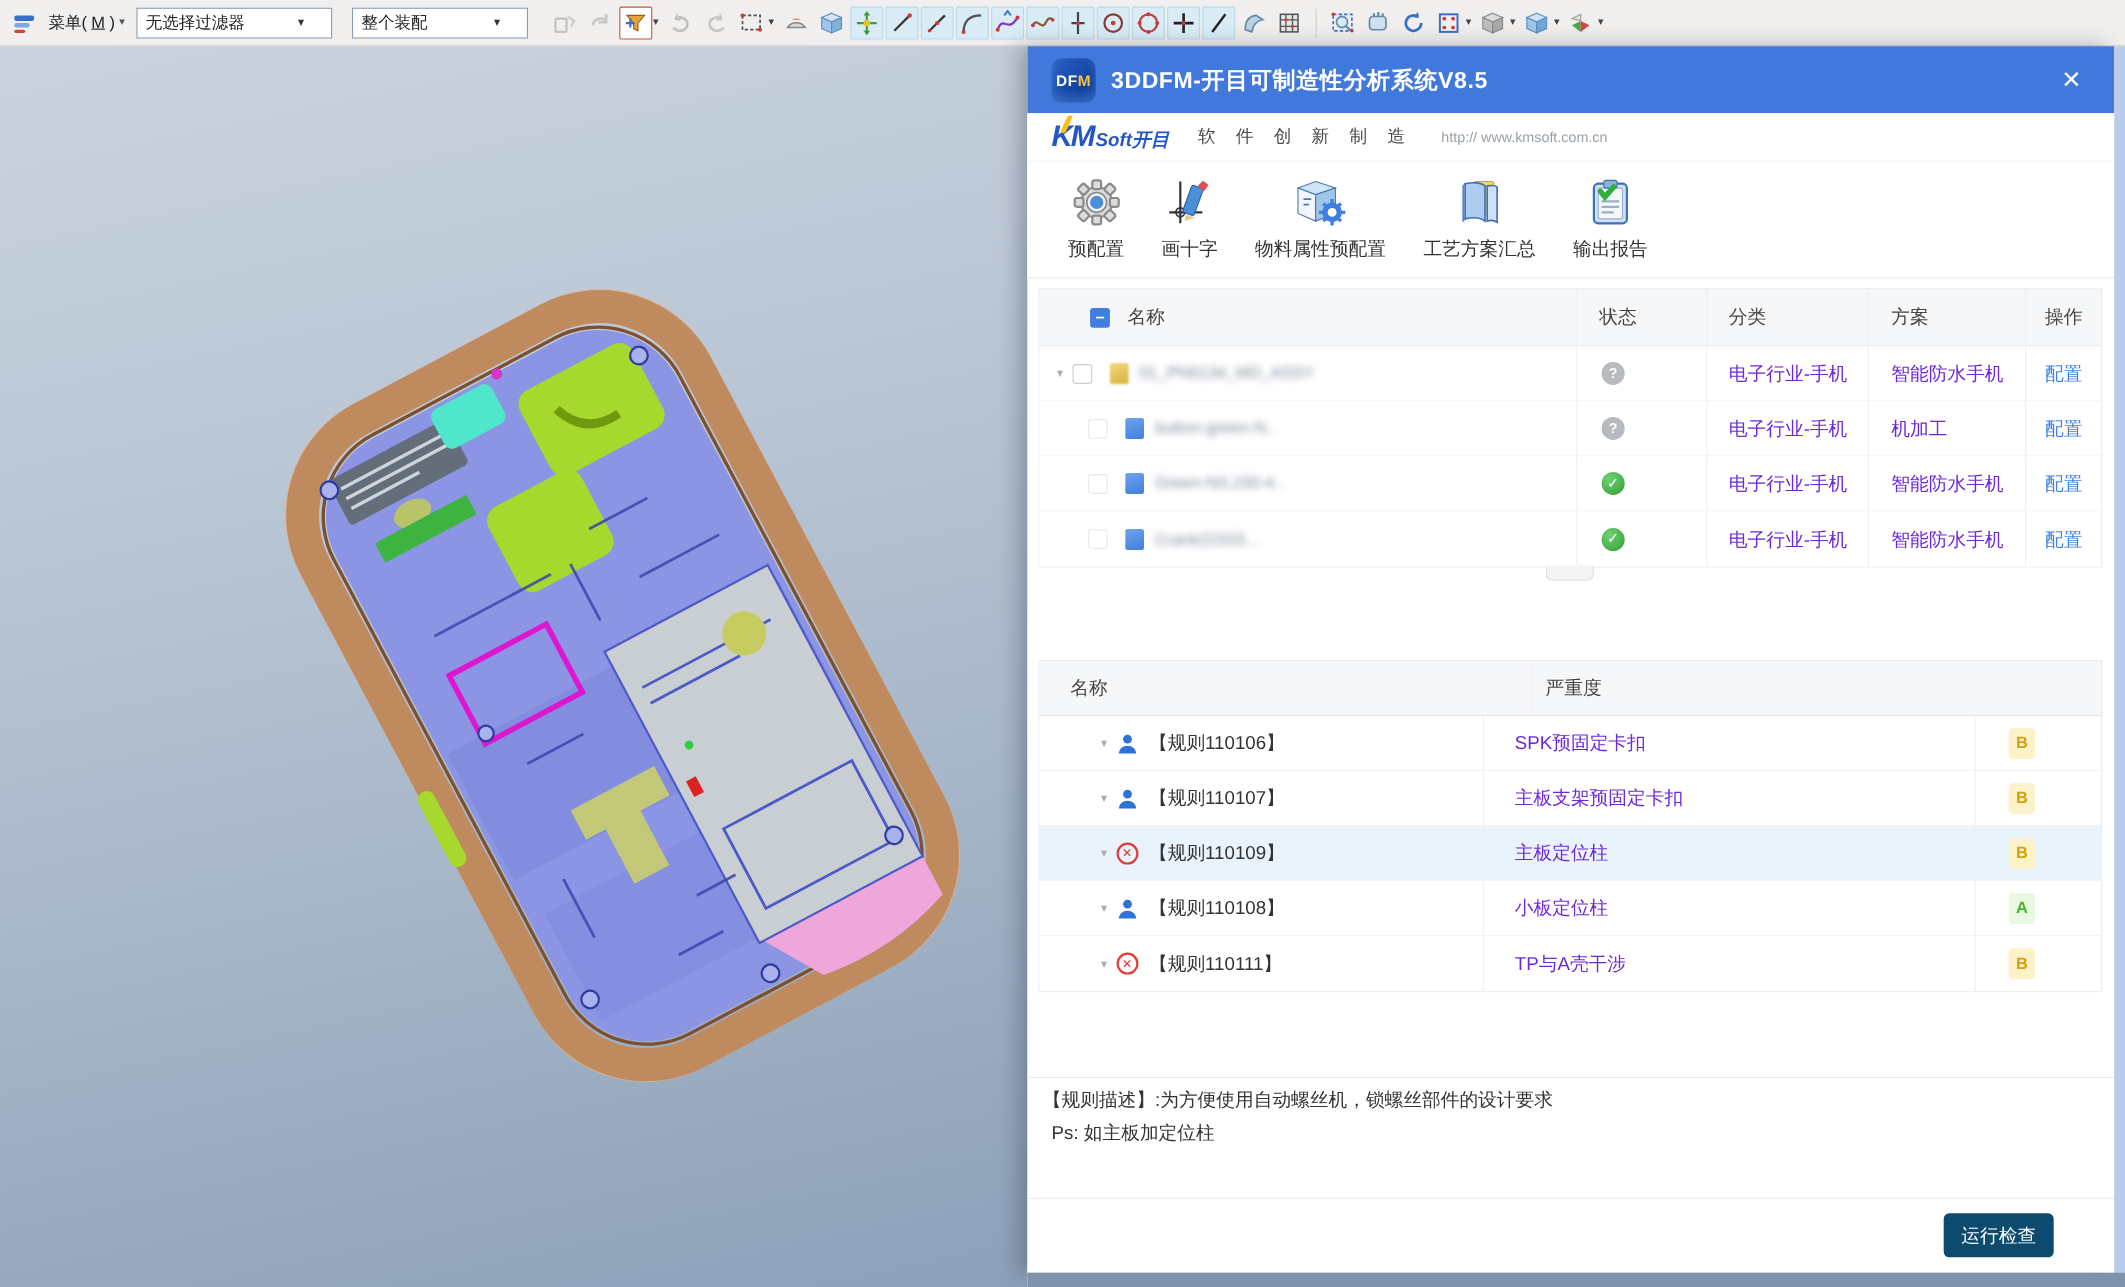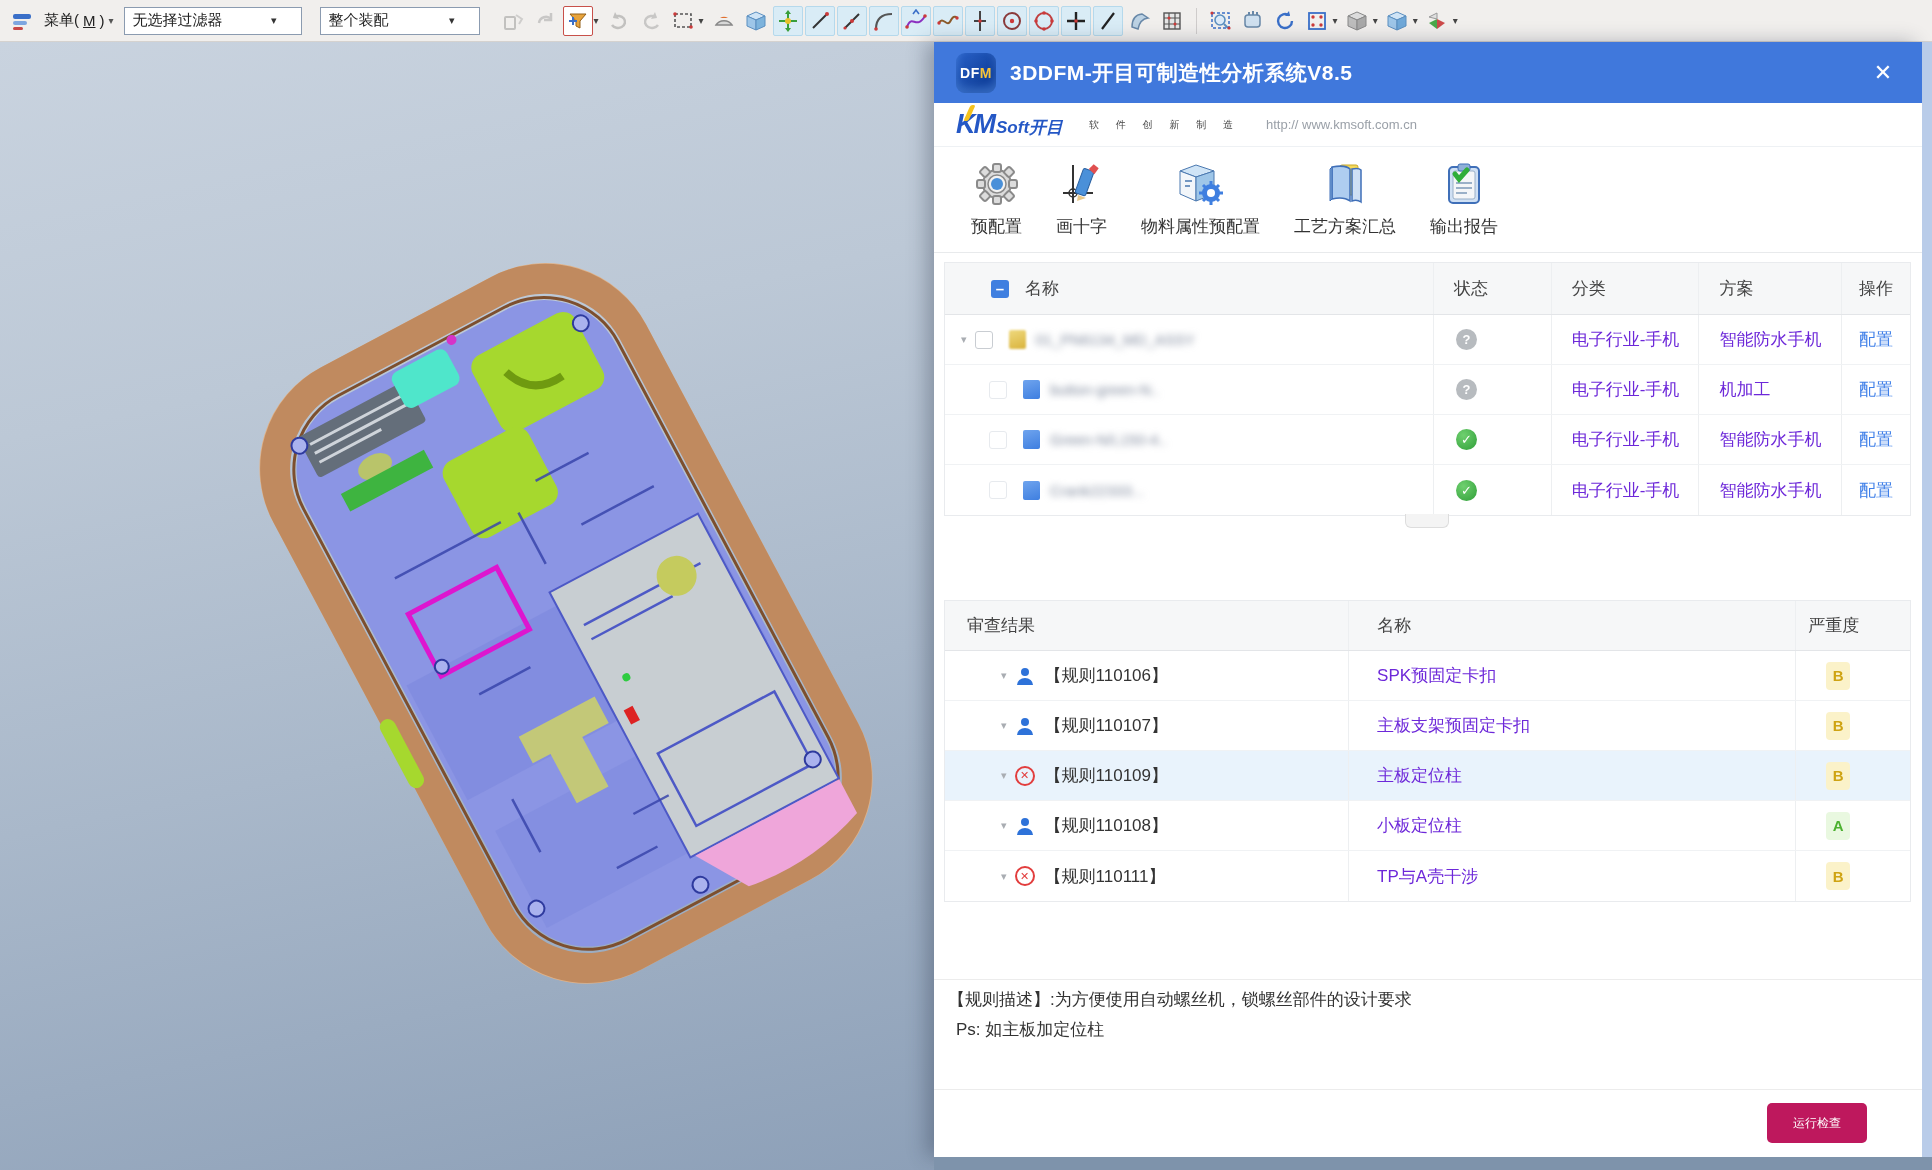--- a/index.html
+++ b/index.html
@@ -44,21 +44,21 @@
     display:flex;align-items:center;justify-content:center;cursor:pointer;}
 
   .logorow{left:0;top:61px;width:988px;height:44px;background:#fff;border-bottom:1px solid #eef1f4;
     display:flex;align-items:center;}
   .km-logo{margin-left:22px;display:flex;align-items:baseline;white-space:nowrap;}
   .km-km{font-size:27px;font-weight:bold;font-style:italic;color:#2457c5;letter-spacing:-2px;position:relative;}
   .km-spark{position:absolute;left:11px;top:-4px;width:5px;height:16px;background:#f5c21c;
     transform:skewX(-24deg);border-radius:2px;}
   .km-soft{font-size:17px;font-weight:bold;font-style:italic;color:#2457c5;margin-left:2px;}
   .km-cn{font-size:17px;font-weight:bold;color:#2457c5;font-style:italic;}
-  .km-tagline{margin-left:26px;font-size:10px;color:#4a4a4a;letter-spacing:7px;white-space:nowrap;}
+  .km-tagline{margin-left:26px;font-size:16px;color:#4a4a4a;letter-spacing:7px;white-space:nowrap;}
   .km-url{margin-left:26px;font-size:13px;color:#9aa0a8;}
   .logo-icons{position:absolute;right:52px;top:69px;display:flex;gap:7px;}
   .ic-user{width:25px;height:25px;border-radius:50%;background:#cfdef5;display:flex;align-items:center;justify-content:center;}
   .ic-help{width:25px;height:25px;border-radius:50%;background:radial-gradient(circle at 35% 30%,#7da6e6,#3c6fc4);
     color:#eaf1fb;font-size:14px;font-weight:bold;display:flex;align-items:center;justify-content:center;}
 
   .actionsrow{left:0;top:105px;width:988px;height:106px;background:#fff;border-bottom:1px solid #e8eaec;
     display:flex;align-items:center;padding-left:20px;}
   .action{display:flex;flex-direction:column;align-items:center;margin:0 17px;cursor:pointer;}
   .action .alabel{font-size:17px;color:#333;margin-top:8px;white-space:nowrap;}
@@ -116,22 +116,22 @@
   .sev-B{background:#fbf2c9;color:#cfa312;}
   .sev-A{background:#e9f8e0;color:#4cb130;}
   .res-pad{margin-left:56px;}
 
   .desc-sep{left:0;top:937px;width:988px;height:1px;background:#ececec;}
   .desc1{left:14px;top:946px;font-size:17px;color:#333;}
   .desc2{left:22px;top:976px;font-size:17px;color:#333;text-align:right;}
   .foot-sep{left:0;top:1047px;width:988px;height:1px;background:#ececec;}
   .btn-exit{left:728px;top:1118px;width:88px;height:40px;background:#fff;border:1px solid #d9d9d9;
     border-radius:5px;font-size:17px;color:#333;display:flex;align-items:center;justify-content:center;cursor:pointer;}
-  .btn-run{left:833px;top:1061px;width:100px;height:40px;background:#be185d;border-radius:5px;
-    font-size:12px;color:#fff;display:flex;align-items:center;justify-content:center;cursor:pointer;}
+  .btn-run{left:833px;top:1061px;width:100px;height:40px;background:#0c4a6e;border-radius:5px;
+    font-size:17px;color:#fff;display:flex;align-items:center;justify-content:center;cursor:pointer;}
 </style>
 </head>
 <body>
 
 <div class="screen">
 
   <div class="abs nxbar">
     <span class="ticon">
       <svg width="22" height="22" viewBox="0 0 22 22">
           <rect x="2" y="4" width="18" height="5" rx="2" fill="#3a6fc8"></rect>
@@ -577,21 +577,20 @@
             <span class="oplink">配置</span>
           </div>
       </div>
     </div>
 
     <div class="abs handle"></div>
 
 
     <div class="abs res-table">
       <div class="thead" style="height:50px">
-        <div class="cell r-res res-hd1">审查结果</div>
         <div class="cell r-name" style="padding-left:28px">名称</div>
         <div class="cell r-sev" style="padding-left:12px">严重度</div>
       </div>
       <div class="trow">
         <div class="cell r-res">
             <span class="caret-s res-pad">▾</span>
           <svg class="user-ic" width="20" height="20" viewBox="0 0 20 20">
               <circle cx="10" cy="6" r="4" fill="#2e72d9"></circle>
               <path d="M2,19 a8,7 0 0 1 16,0 z" fill="#2e72d9"></path>
             </svg>

